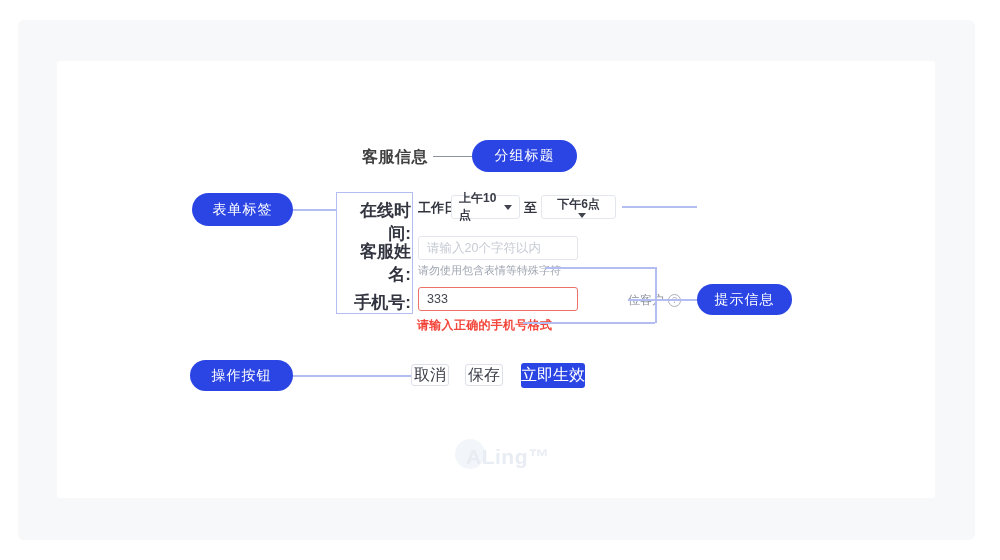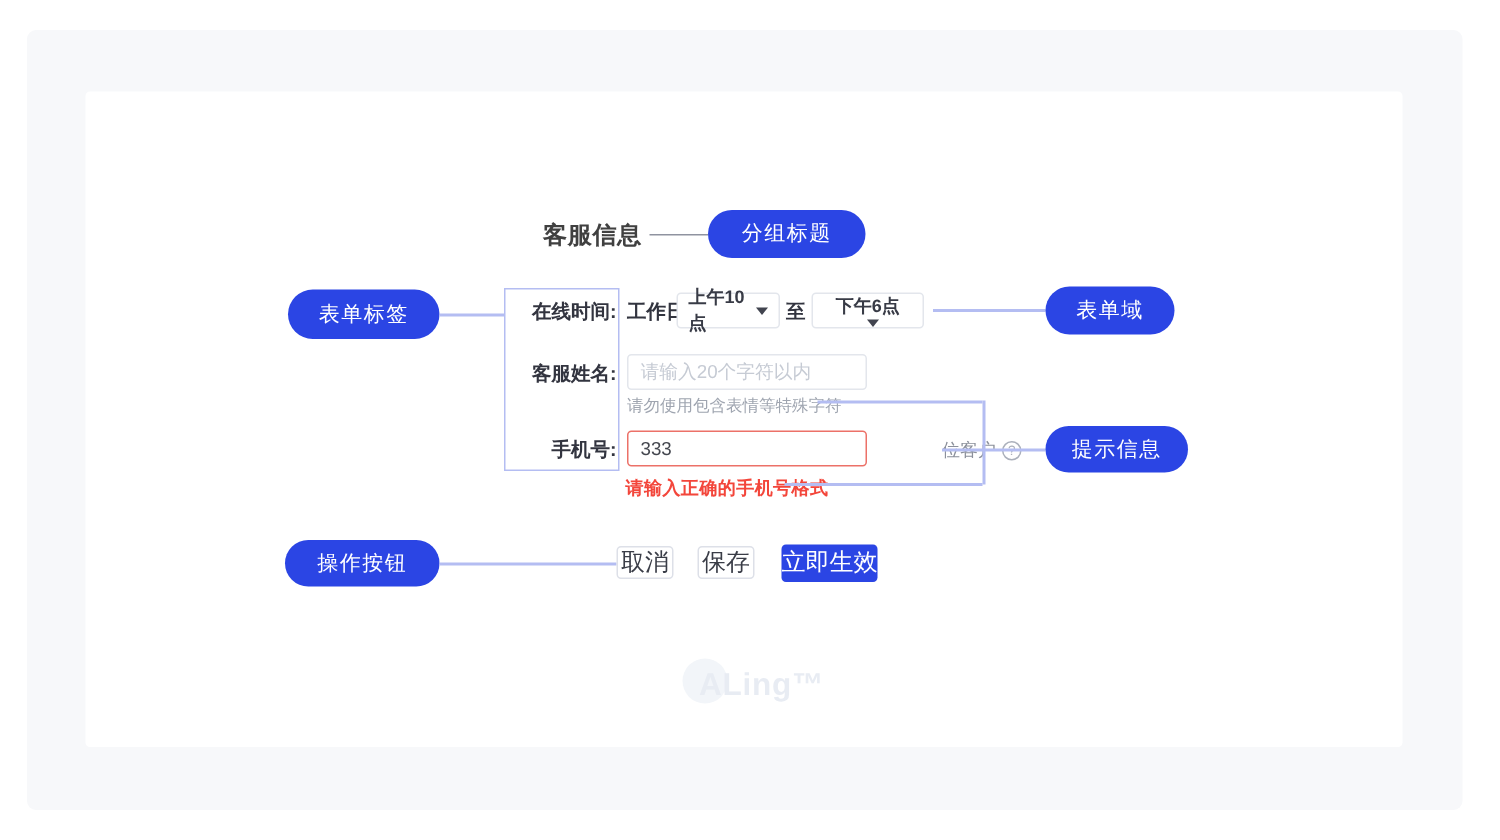--- a/index.html
+++ b/index.html
@@ -29,21 +29,21 @@
   .line-formlabel{left:236px;top:148px;width:43px;}
   .line-formfield{left:565px;top:145px;width:75px;}
   .line-helper{left:488px;top:206px;width:110px;}
   .line-hint-h{left:571px;top:238px;width:69px;}
   .line-hint-v{left:598px;top:206px;height:56px;}
   .line-error{left:466px;top:261px;width:132px;}
   .line-actions{left:236px;top:314px;width:118px;}
 
   .label-box{position:absolute;left:279px;top:131px;width:77px;height:122px;border:1px solid var(--line);}
 
-  .flabel{position:absolute;left:284px;width:70px;text-align:right;font-size:13px;font-weight:700;color:#32343f;}
+  .flabel{position:absolute;left:284px;width:70px;text-align:right;font-size:17px;font-weight:700;color:#32343f;}
   .lbl-r1{top:138px;} .lbl-r2{top:179px;} .lbl-r3{top:230px;}
 
   .ftext{position:absolute;font-size:13px;font-weight:700;color:#32343f;}
   .t-workday{left:361px;top:138px;}
   .t-to{left:467px;top:138px;}
 
   .select{position:absolute;height:24px;background:#fff;border:1px solid #e3e6ec;border-radius:3px;
           display:flex;align-items:center;justify-content:space-between;padding:0 7px;
           font-size:12px;font-weight:700;color:#383b46;cursor:pointer;}
   .sel-1{left:394px;top:134px;width:69px;}
@@ -92,21 +92,20 @@
       <div class="select sel-1">
         <span>上午10点</span>
         <span class="caret"></span>
       </div>
       <div class="ftext t-to">至</div>
       <div class="select sel-2">
         <span>下午6点</span>
         <span class="caret"></span>
       </div>
       <div class="aline line-formfield"></div>
-      <div class="pill p-formfield">表单域</div>
 
       <div class="flabel lbl-r2">客服姓名:</div>
       <input class="tinput in-name" type="text" placeholder="请输入20个字符以内" style="">
       <div class="helper">请勿使用包含表情等特殊字符</div>
       <div class="aline line-helper"></div>
 
       <div class="flabel lbl-r3">手机号:</div>
       <input class="tinput in-phone" type="text" value="333" style="">
       <div class="suffix">
         <span>位客户</span>

